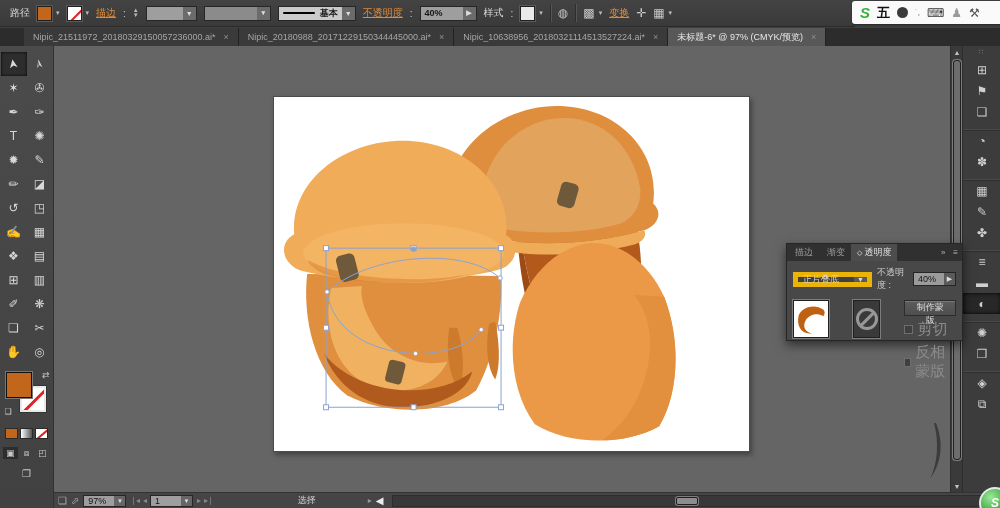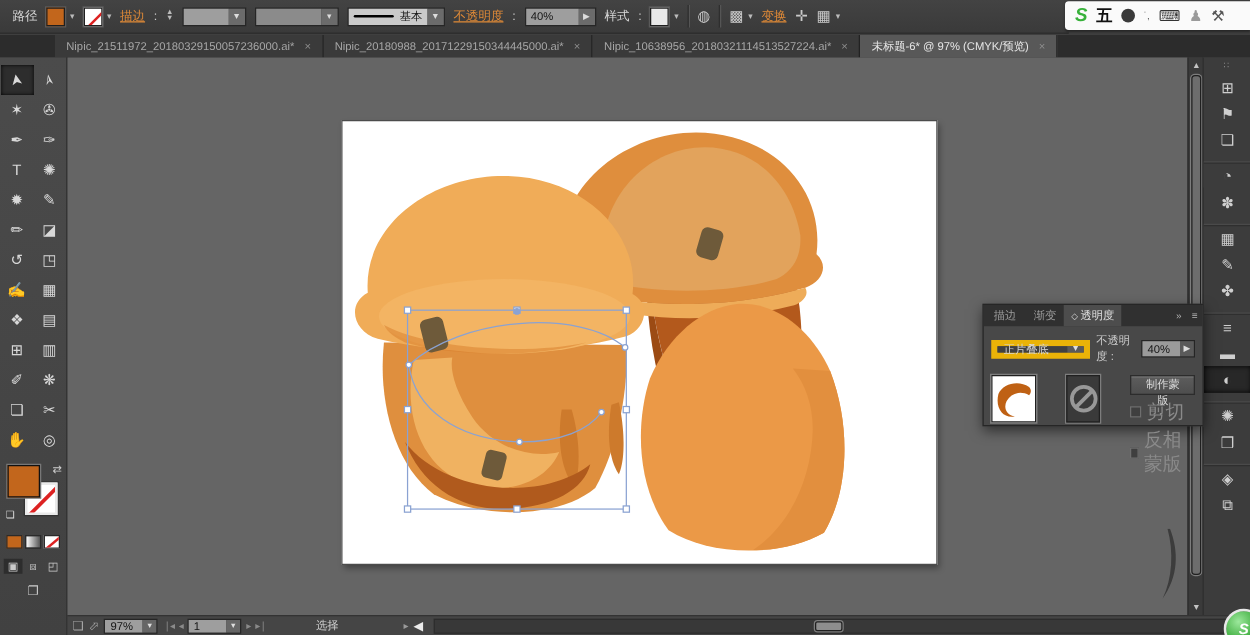--- a/index.html
+++ b/index.html
@@ -13,21 +13,21 @@
     display:flex; align-items:center; gap:7px; padding:0 10px; font-size:10px; color:#cfcfcf; }
   .cb-label { color:#d8d8d8; }
   .cb-link { color:#e08a37; text-decoration:underline; cursor:pointer; }
   .sw { width:15px; height:15px; border:1px solid #1f1f1f; box-shadow:0 0 0 1px #5a5a5a; }
   .sw-fill { background:#c2661c; }
   .sw-none { background:#fff; position:relative; overflow:hidden; }
   .sw-none::after { content:""; position:absolute; left:-2px; top:6px; width:24px; height:2px;
     background:#d22; transform:rotate(-45deg); }
   .mini-dd { font-size:7px; color:#bbb; margin-left:-3px; }
   .stepper { display:flex; flex-direction:column; font-size:6px; line-height:5px; color:#bbb; }
-  .combo { display:flex; height:15px; border:1px solid #262626; }
+  .combo { display:flex; height:15px; border:1px solid #262626;font-weight:bold; }
   .combo .val { background:#9e9e9e; color:#161616; height:100%; display:flex; align-items:center;
     padding:0 4px; font-size:9px; }
   .combo .dd { background:#6b6b6b; color:#ddd; width:13px; height:100%; display:flex;
     align-items:center; justify-content:center; font-size:7px; }
   .brushline { width:32px; height:2px; background:#000; border-radius:2px; margin-right:5px; }
   .cb-icon { color:#c9c9c9; font-size:12px; }
   .cb-sep { width:1px; height:18px; background:#2e2e2e; box-shadow:1px 0 0 #555; }
 
   
   #ime { position:absolute; right:0; top:1px; height:23px; width:148px; background:#fafafa;
@@ -36,21 +36,21 @@
   #ime .s-logo { color:#37b13a; font-weight:bold; font-style:italic; font-size:15px; }
   #ime .wubi { color:#111; font-size:13px; font-weight:bold; }
   #ime .dot { width:11px; height:11px; border-radius:50%; background:#3a3a3a; }
   #ime .tiny { color:#555; font-size:8px; }
   #ime .kbd { color:#333; font-size:12px; }
   #ime .person { color:#9a9a9a; font-size:12px; }
   #ime .wrench { color:#555; font-size:12px; }
 
   
   #tabbar { position:absolute; left:0; top:28px; width:1000px; height:18px; background:#2c2c2c;
-    display:flex; padding-left:44px; }
+    display:flex; padding-left:24px; }
   .tab { display:flex; align-items:center; gap:8px; padding:0 9px; background:#3a3a3a;
     border-right:1px solid #222; font-size:9px; color:#a6a6a6; max-width:250px; white-space:nowrap; }
   .tab.active { background:#585858; color:#e6e6e6; }
   .tab .tabx { color:#8f8f8f; font-size:9px; cursor:pointer; }
 
   
   #tools { position:absolute; left:0; top:46px; width:54px; height:462px;
     background:linear-gradient(#4b4b4b,#414141); border-right:1px solid #313131; }
   .tools-grid { display:grid; grid-template-columns:26px 26px; justify-content:center; margin-top:6px; }
   .tool { height:24px; display:flex; align-items:center; justify-content:center;
@@ -134,21 +134,21 @@
 
   
   #statusbar { position:absolute; left:54px; top:492px; width:946px; height:16px; background:#454545;
     border-top:1px solid #333; display:flex; align-items:center; gap:4px; padding:0 4px;
     font-size:9px; color:#c9c9c9; }
   .sb-icon { color:#a8a8a8; font-size:10px; }
   .sb-combo { display:flex; height:12px; border:1px solid #262626; }
   .sb-combo .val { background:#9e9e9e; color:#141414; padding:0 4px; min-width:30px; display:flex; align-items:center; }
   .sb-combo .dd { background:#666; width:11px; display:flex; align-items:center; justify-content:center; font-size:6px; color:#ddd; }
   .sb-nav { color:#8a8a8a; font-size:8px; letter-spacing:-1px; }
-  #tool-status { margin-left:36px; color:#d2d2d2; }
+  #tool-status { margin-left:81px; color:#d2d2d2; }
   .sb-flip1 { margin-left:48px; color:#9a9a9a; font-size:8px; }
   .sb-flip2 { color:#ececec; font-size:10px; }
   #hscroll { flex:1; height:12px; background:#383838; border:1px solid #2d2d2d; position:relative; margin-left:4px; }
   #hscroll .thumb { position:absolute; left:47%; top:1px; width:22px; height:8px; background:#8d8d8d; border-radius:2px; }
   #hscroll .arr { position:absolute; right:1px; top:1px; color:#ccc; font-size:7px; }
 
   
   #ime-ball { position:absolute; left:979px; top:487px; width:32px; height:32px; border-radius:50%;
     background:radial-gradient(circle at 35% 30%, #9ce89c, #37a837 60%, #1f7a1f);
     border:2px solid #e8e8e8; z-index:40; display:flex; align-items:center; justify-content:center;

